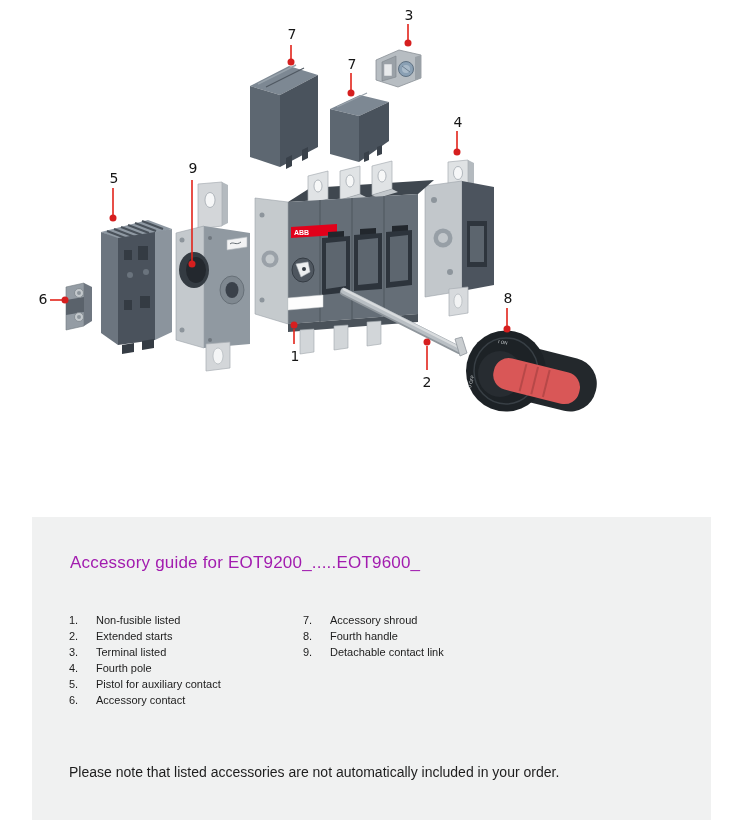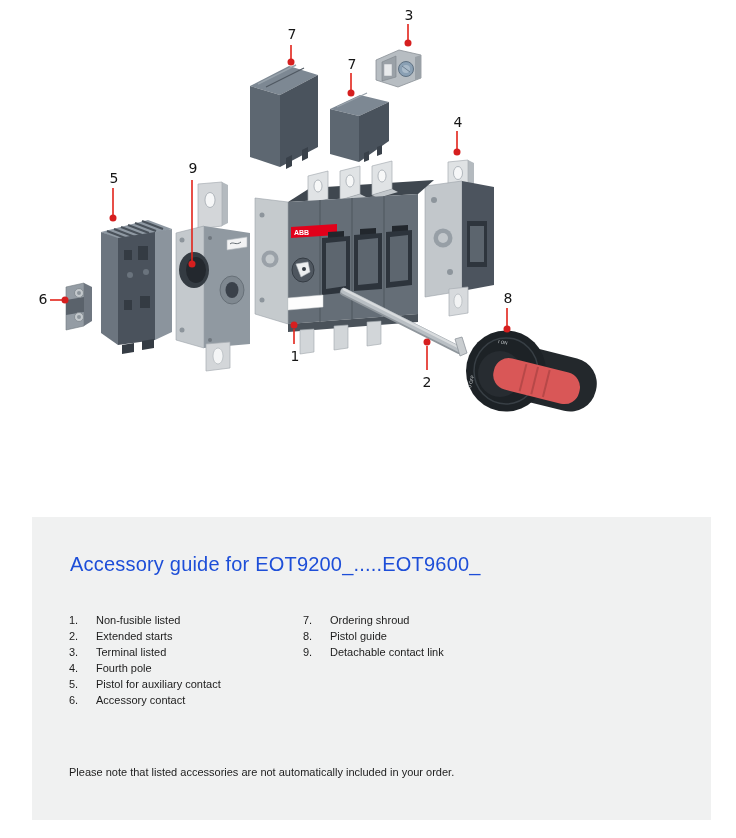--- a/index.html
+++ b/index.html
@@ -12,30 +12,30 @@
   .callout{
     position:absolute;width:18px;text-align:center;
     font-size:14px;color:#151515;font-family:"DejaVu Sans",sans-serif;
   }
   .panel{
     position:absolute;left:32px;top:517px;width:679px;height:303px;
     background:#f0f1f1;
   }
   .panel-title{
     position:absolute;left:38px;top:36px;
-    font-size:20px;color:#1d4ed8;letter-spacing:.2px;white-space:nowrap;
+    font-size:17px;color:#a21caf;letter-spacing:.2px;white-space:nowrap;
   }
   .legend{position:absolute;top:97px;font-size:11px;color:#1c1c1c;}
   .legend-left{left:37px;}
   .legend-right{left:271px;}
   .legend-row{display:flex;height:16px;align-items:flex-start;white-space:nowrap;}
   .legend-num{width:27px;flex:0 0 27px;}
   .note{
     position:absolute;left:37px;top:250px;
-    font-size:11px;line-height:11px;color:#1d1d1d;text-align:right;
+    font-size:14px;line-height:11px;color:#1d1d1d;text-align:right;
   }
 </style>
 </head>
 <body>
 
 <div class="diagram">
 <svg width="736" height="515" viewBox="0 0 736 515">
 
   <g>
     <polygon points="250,86 289,66 318,75 280,95" fill="#7d8893"></polygon>
@@ -269,25 +269,25 @@
     </div>
     <div class="legend-row">
       <span class="legend-num">6.</span>
       <span>Accessory contact</span>
     </div>
   </div>
 
   <div class="legend legend-right">
     <div class="legend-row">
       <span class="legend-num">7.</span>
-      <span>Ordering shroud</span>
+      <span>Accessory shroud</span>
     </div>
     <div class="legend-row">
       <span class="legend-num">8.</span>
-      <span>Pistol guide</span>
+      <span>Fourth handle</span>
     </div>
     <div class="legend-row">
       <span class="legend-num">9.</span>
       <span>Detachable contact link</span>
     </div>
   </div>
 
   <div class="note">
     <div>Please note that listed accessories are not automatically included in your order.</div>
   </div>

